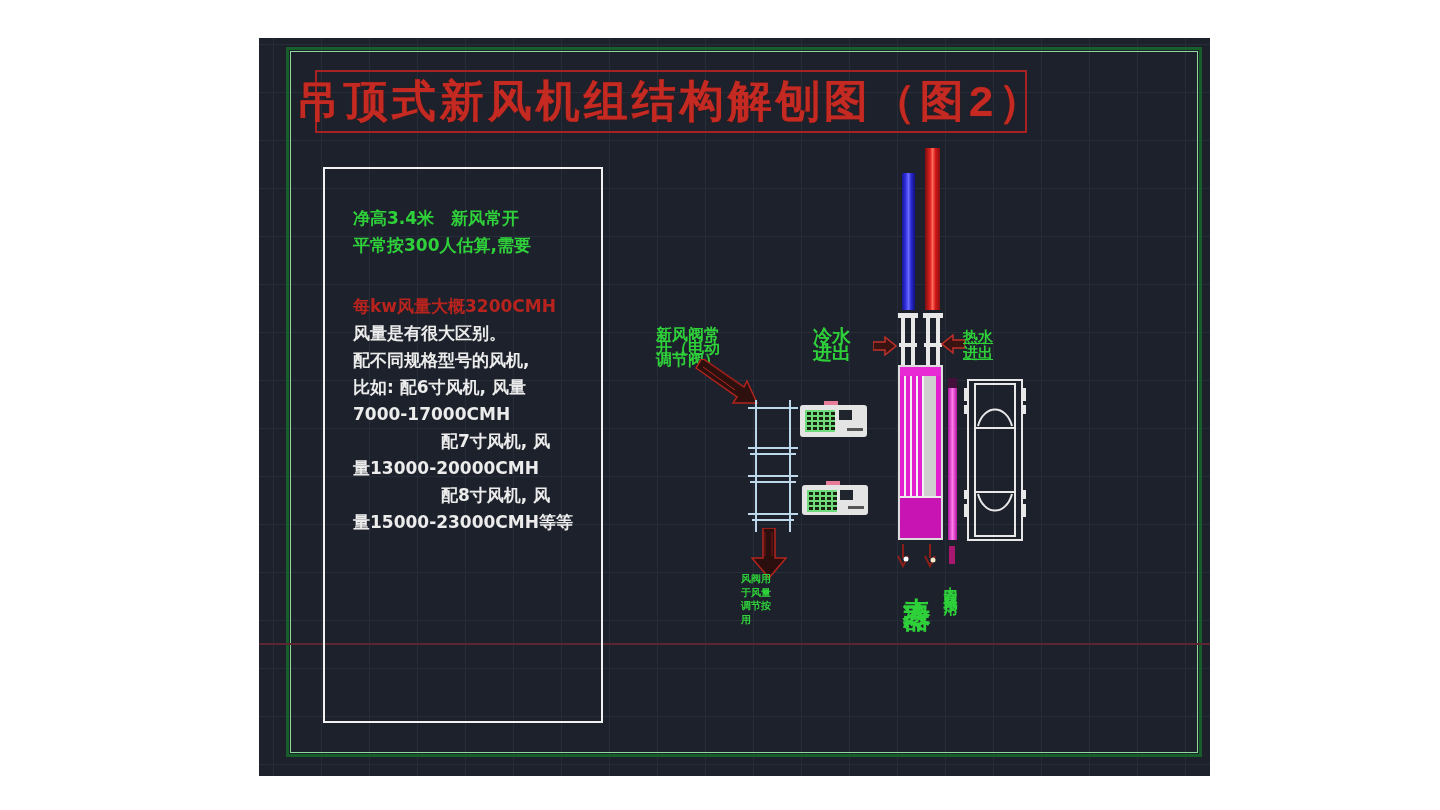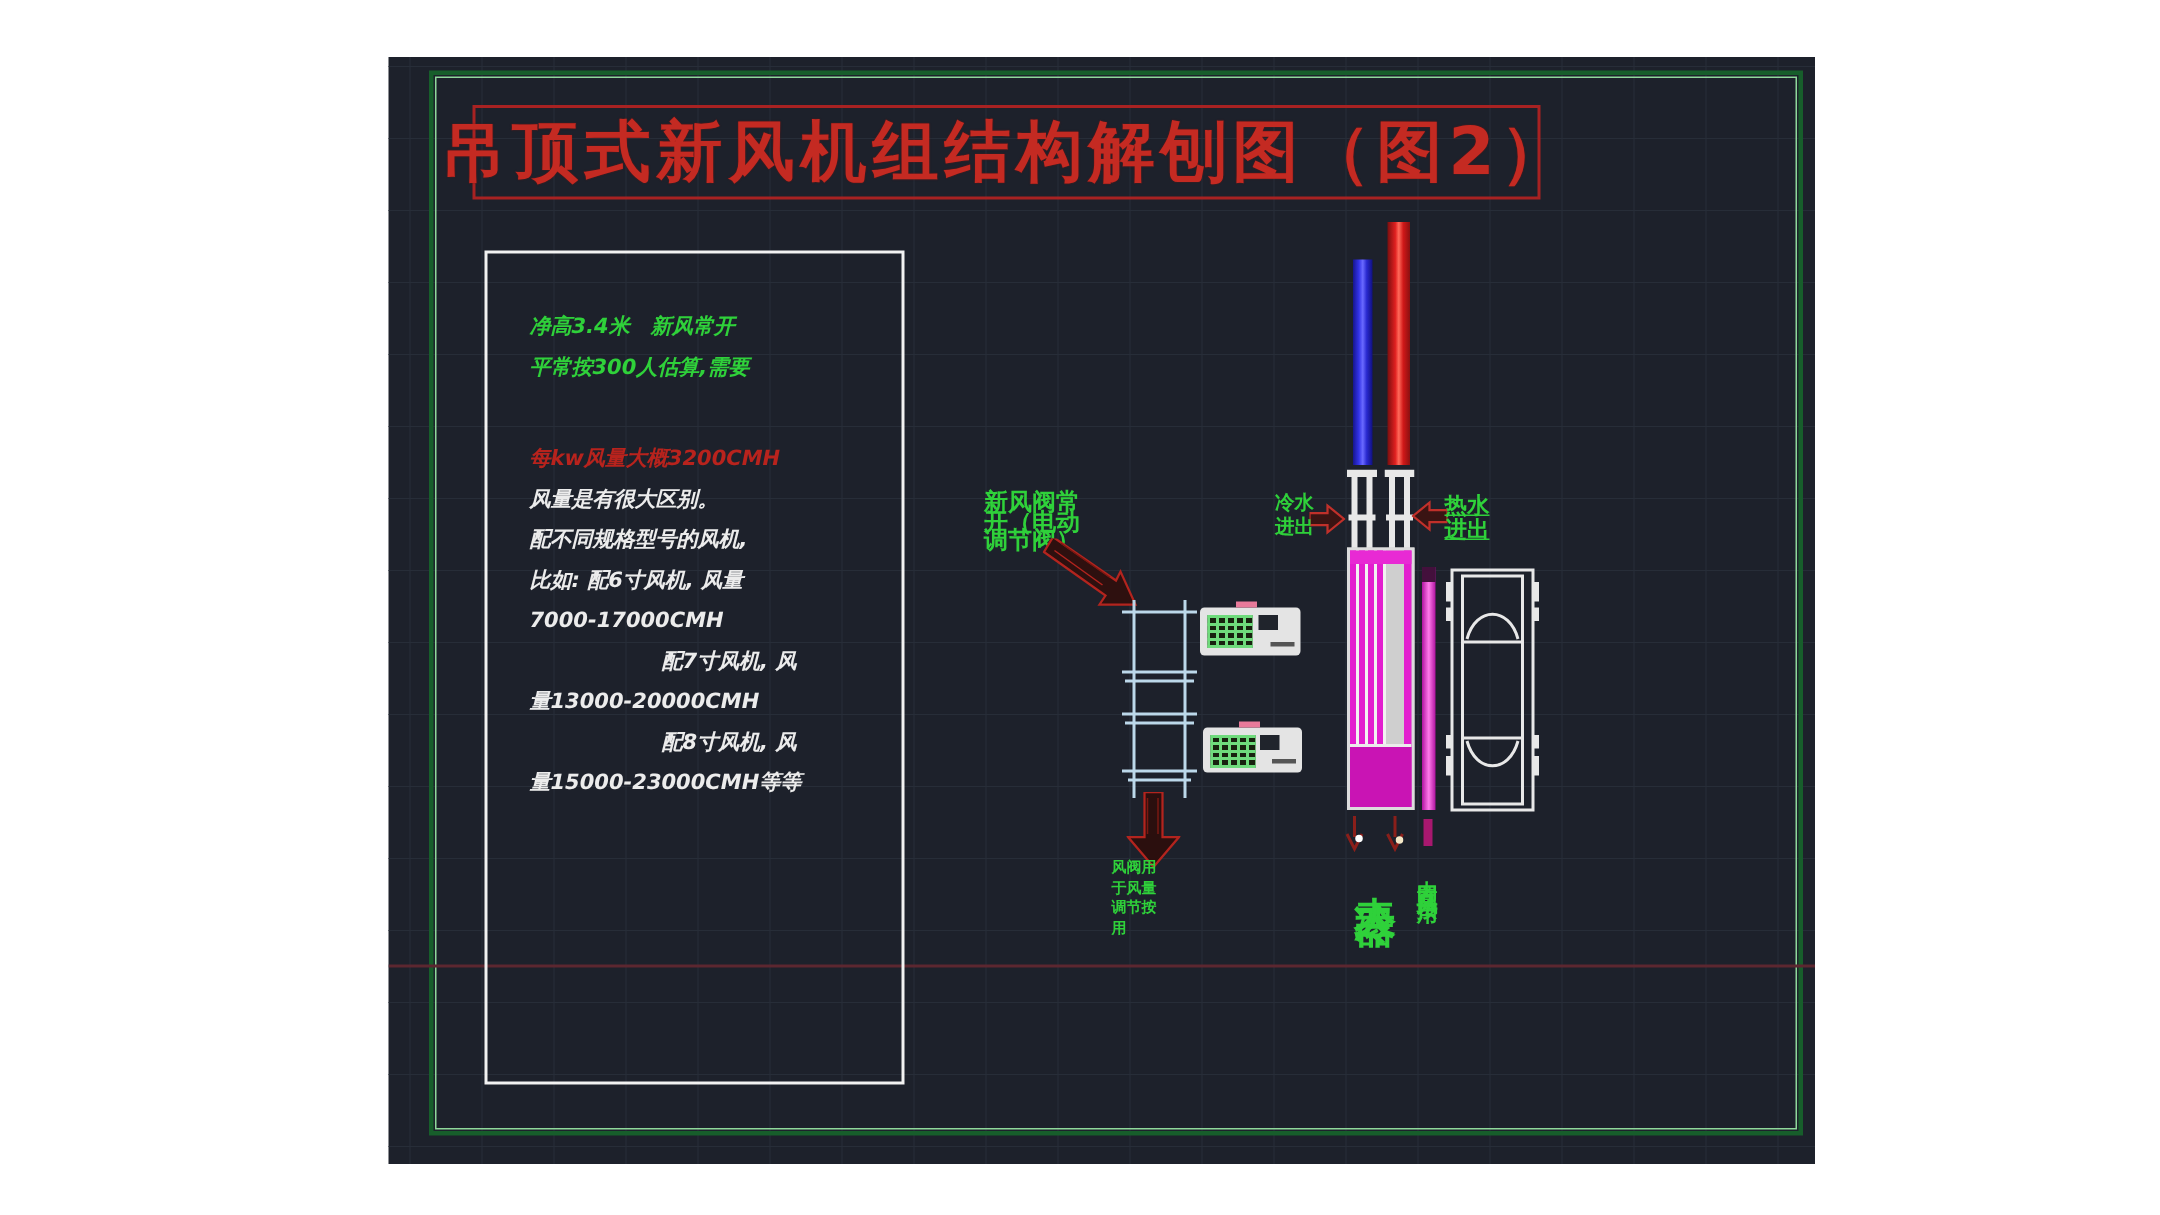--- a/index.html
+++ b/index.html
@@ -22,28 +22,28 @@
   
   .frame-outer { left:27px; top:9px; width:916px; height:710px;
                  border:3px solid #175e2b; }
   .frame-inner { position:absolute; inset:1px; border:1px solid #8fd99b; }
 
   
   .red-hline { left:0; top:605px; width:951px; height:2px; background:#5c2730; }
 
   
   .title-box { left:56px; top:32px; width:712px; height:63px;
-               border:2px solid #a82222; display:flex; align-items:center; justify-content:center; }
+               border:2px solid #a82222; display:flex; align-items:center; justify-content:center;font-family:Liberation Mono, monospace; }
   .title-text { color:#c42a22; font-size:44px; font-weight:bold; letter-spacing:4px;
                 white-space:nowrap; text-shadow:0 0 1px #7a1510; }
 
   
   .note-box { left:64px; top:129px; width:280px; height:556px;
               border:2px solid #f2f2f2; padding:36px 10px 0 28px; }
-  .note-line { font-size:14px; font-weight:bold; line-height:27px; white-space:nowrap;font-style:italic; }
+  .note-line { font-size:17px; font-weight:bold; line-height:27px; white-space:nowrap; }
   .n-green { color:#2fd13a; }
   .n-red   { color:#b8231d; }
   .n-white { color:#ececec; }
   .n-gap   { margin-top:34px; }
   .n-indent{ padding-left:88px; }
 
   
   .pipe { top:0; }
   .pipe-blue { left:643px; top:135px; width:13px; height:137px;
     background:linear-gradient(90deg,#15158f,#3333e8 30%,#6a6aff 50%,#2a2ad0 70%,#101080); }
@@ -62,21 +62,21 @@
 
   
   .strip { left:689px; top:340px; width:9px; height:162px;
            background:linear-gradient(90deg,#b013a0,#ff7bea 50%,#b013a0); }
   .strip-cap { position:absolute; left:0; right:0; top:0; height:10px; background:#43103c; }
   .strip-tail { left:690px; top:508px; width:6px; height:18px; background:#a8186f; }
 
   
   .g-label { color:#2fd13a; font-weight:bold; white-space:pre; }
   .lbl-valve { left:397px; top:291px; font-size:16px; line-height:12.5px; }
-  .lbl-cold  { left:591px; top:290px; font-size:13px; line-height:16px; }
+  .lbl-cold  { left:554px; top:290px; font-size:19px; line-height:16px; }
   .lbl-hot   { left:704px; top:291px; font-size:15px; line-height:16px;text-decoration:underline; }
   .lbl-damper{ left:482px; top:534px; font-size:10px; line-height:13.5px; }
   .lbl-cooler{ left:641px; top:537px; font-size:28px; line-height:32px;
                writing-mode:vertical-rl; letter-spacing:4px; }
   .lbl-return{ left:684px; top:538px; font-size:14px; line-height:16px;
                writing-mode:vertical-rl; letter-spacing:3px; }
 
   
   .motor { background:#e4e4e4; border-radius:3px; }
   .motor-1 { left:541px; top:367px; width:67px; height:32px; }

